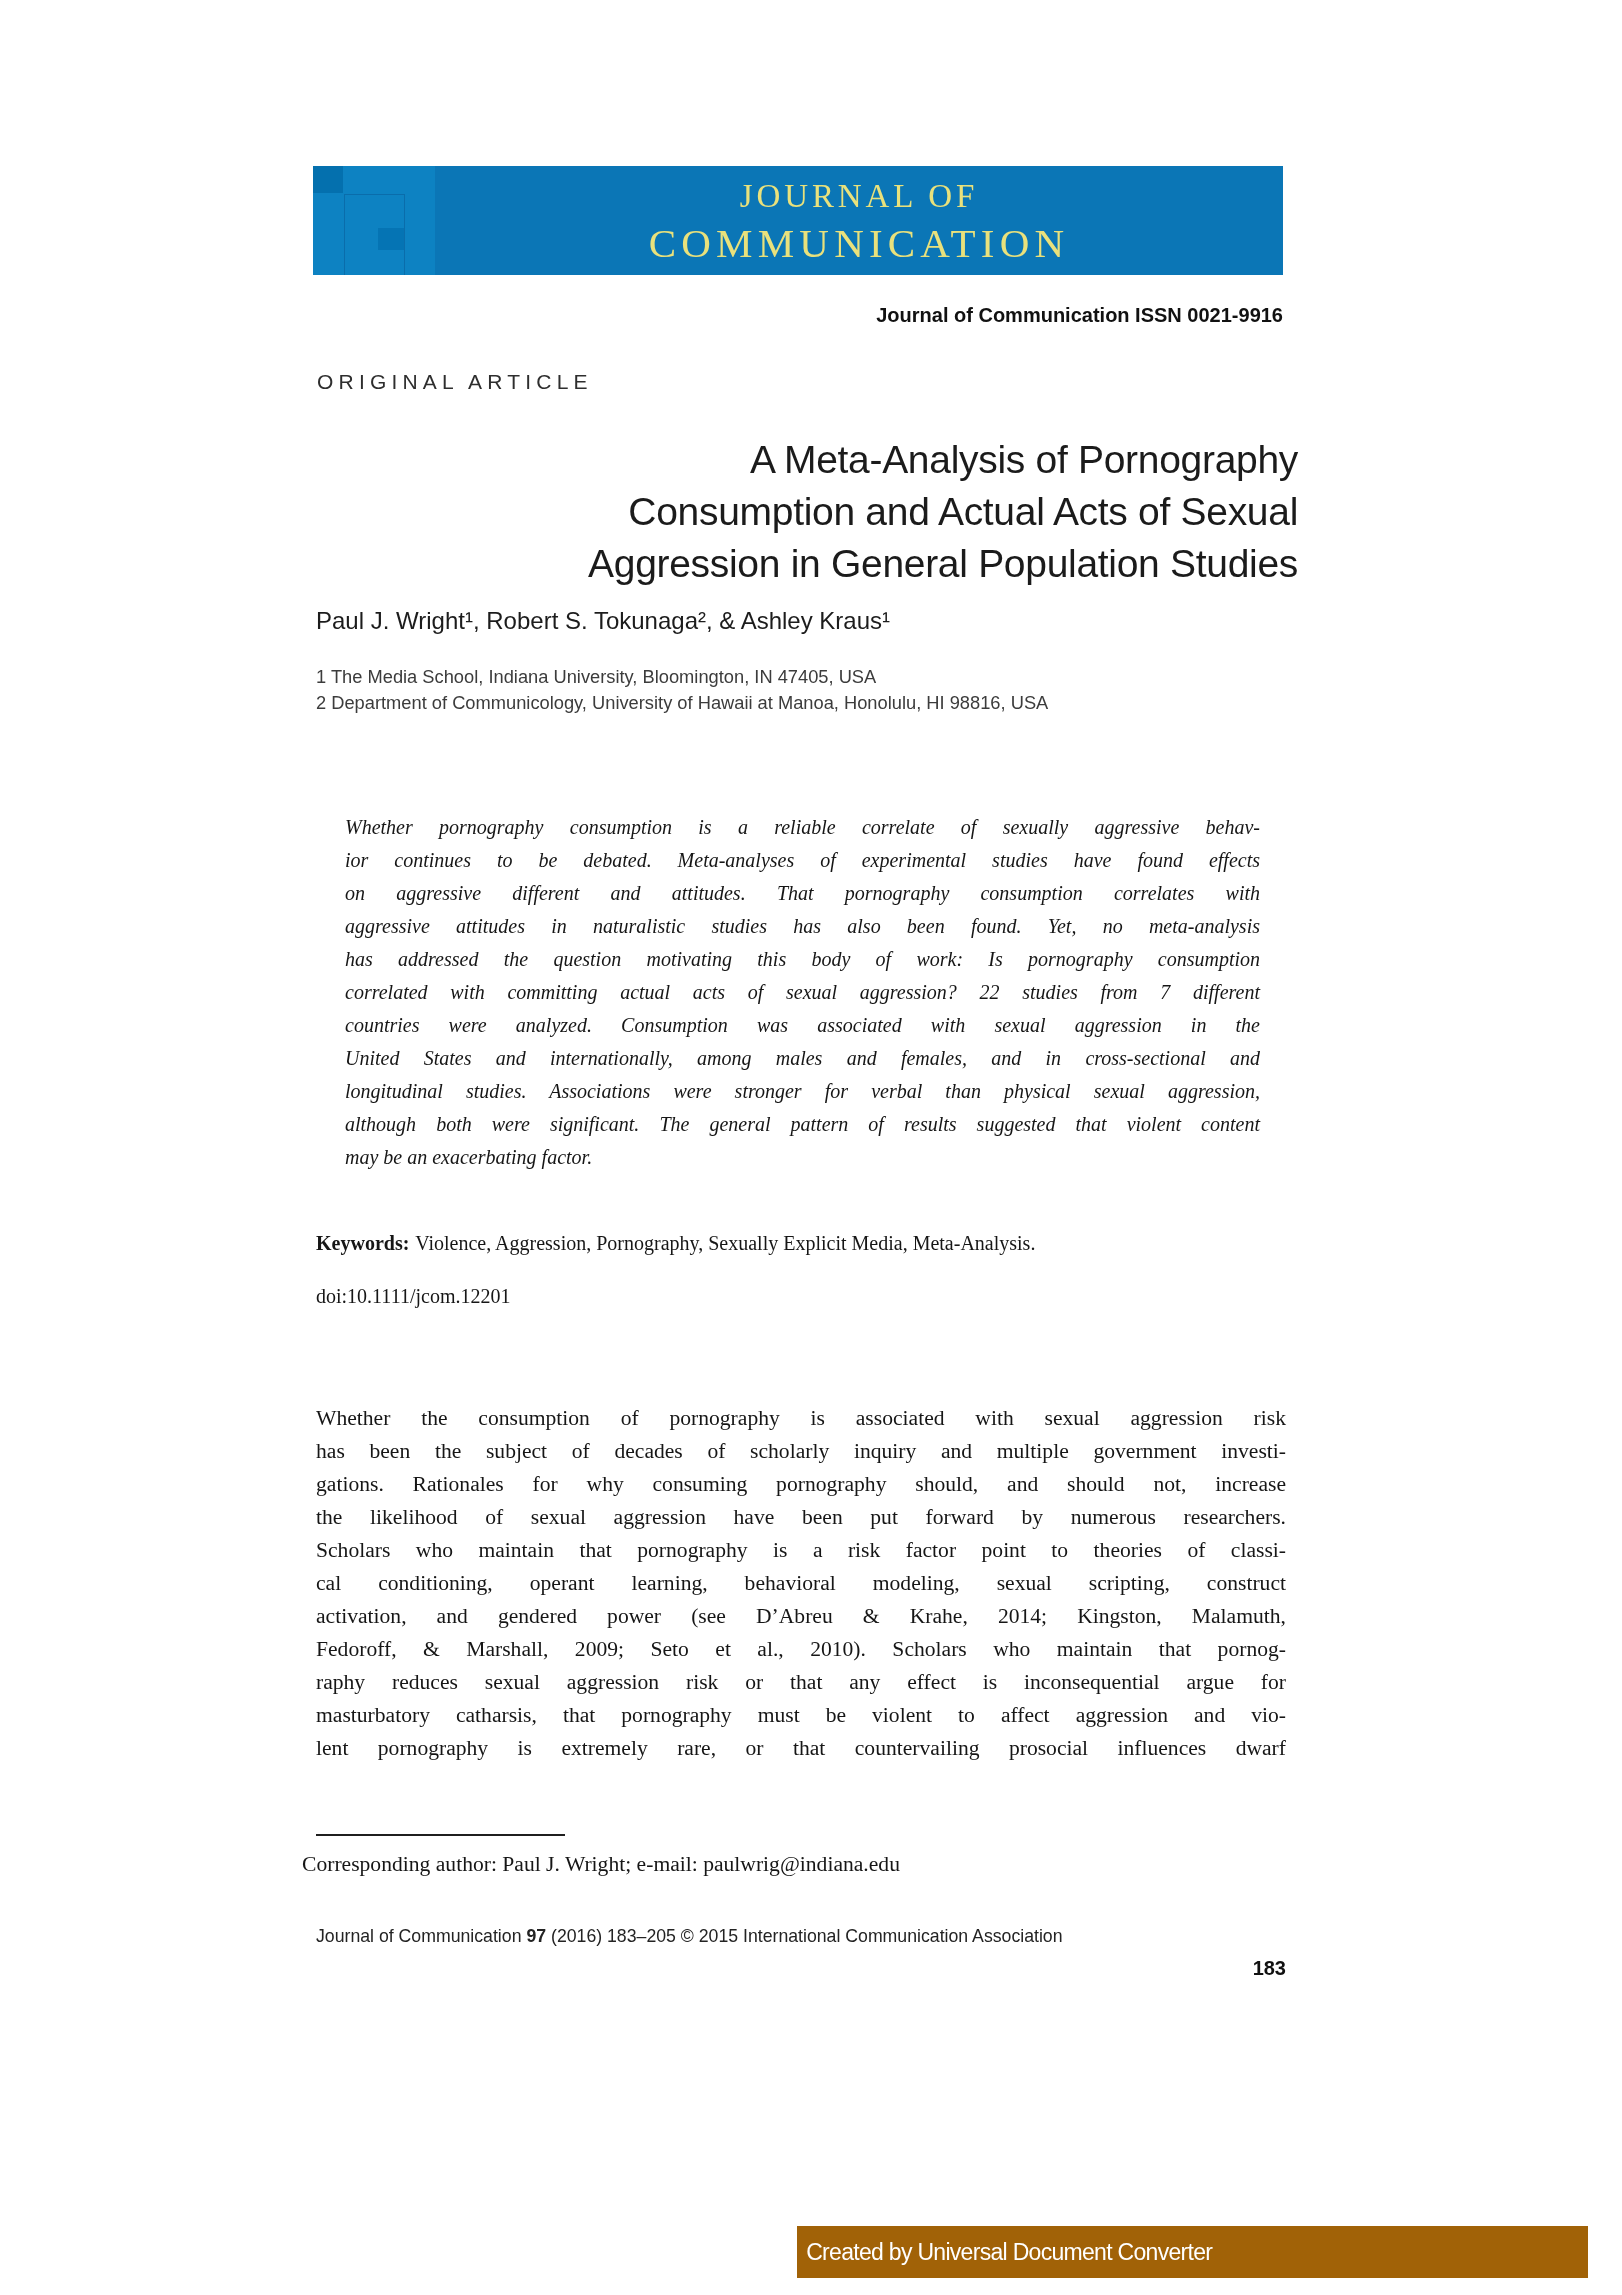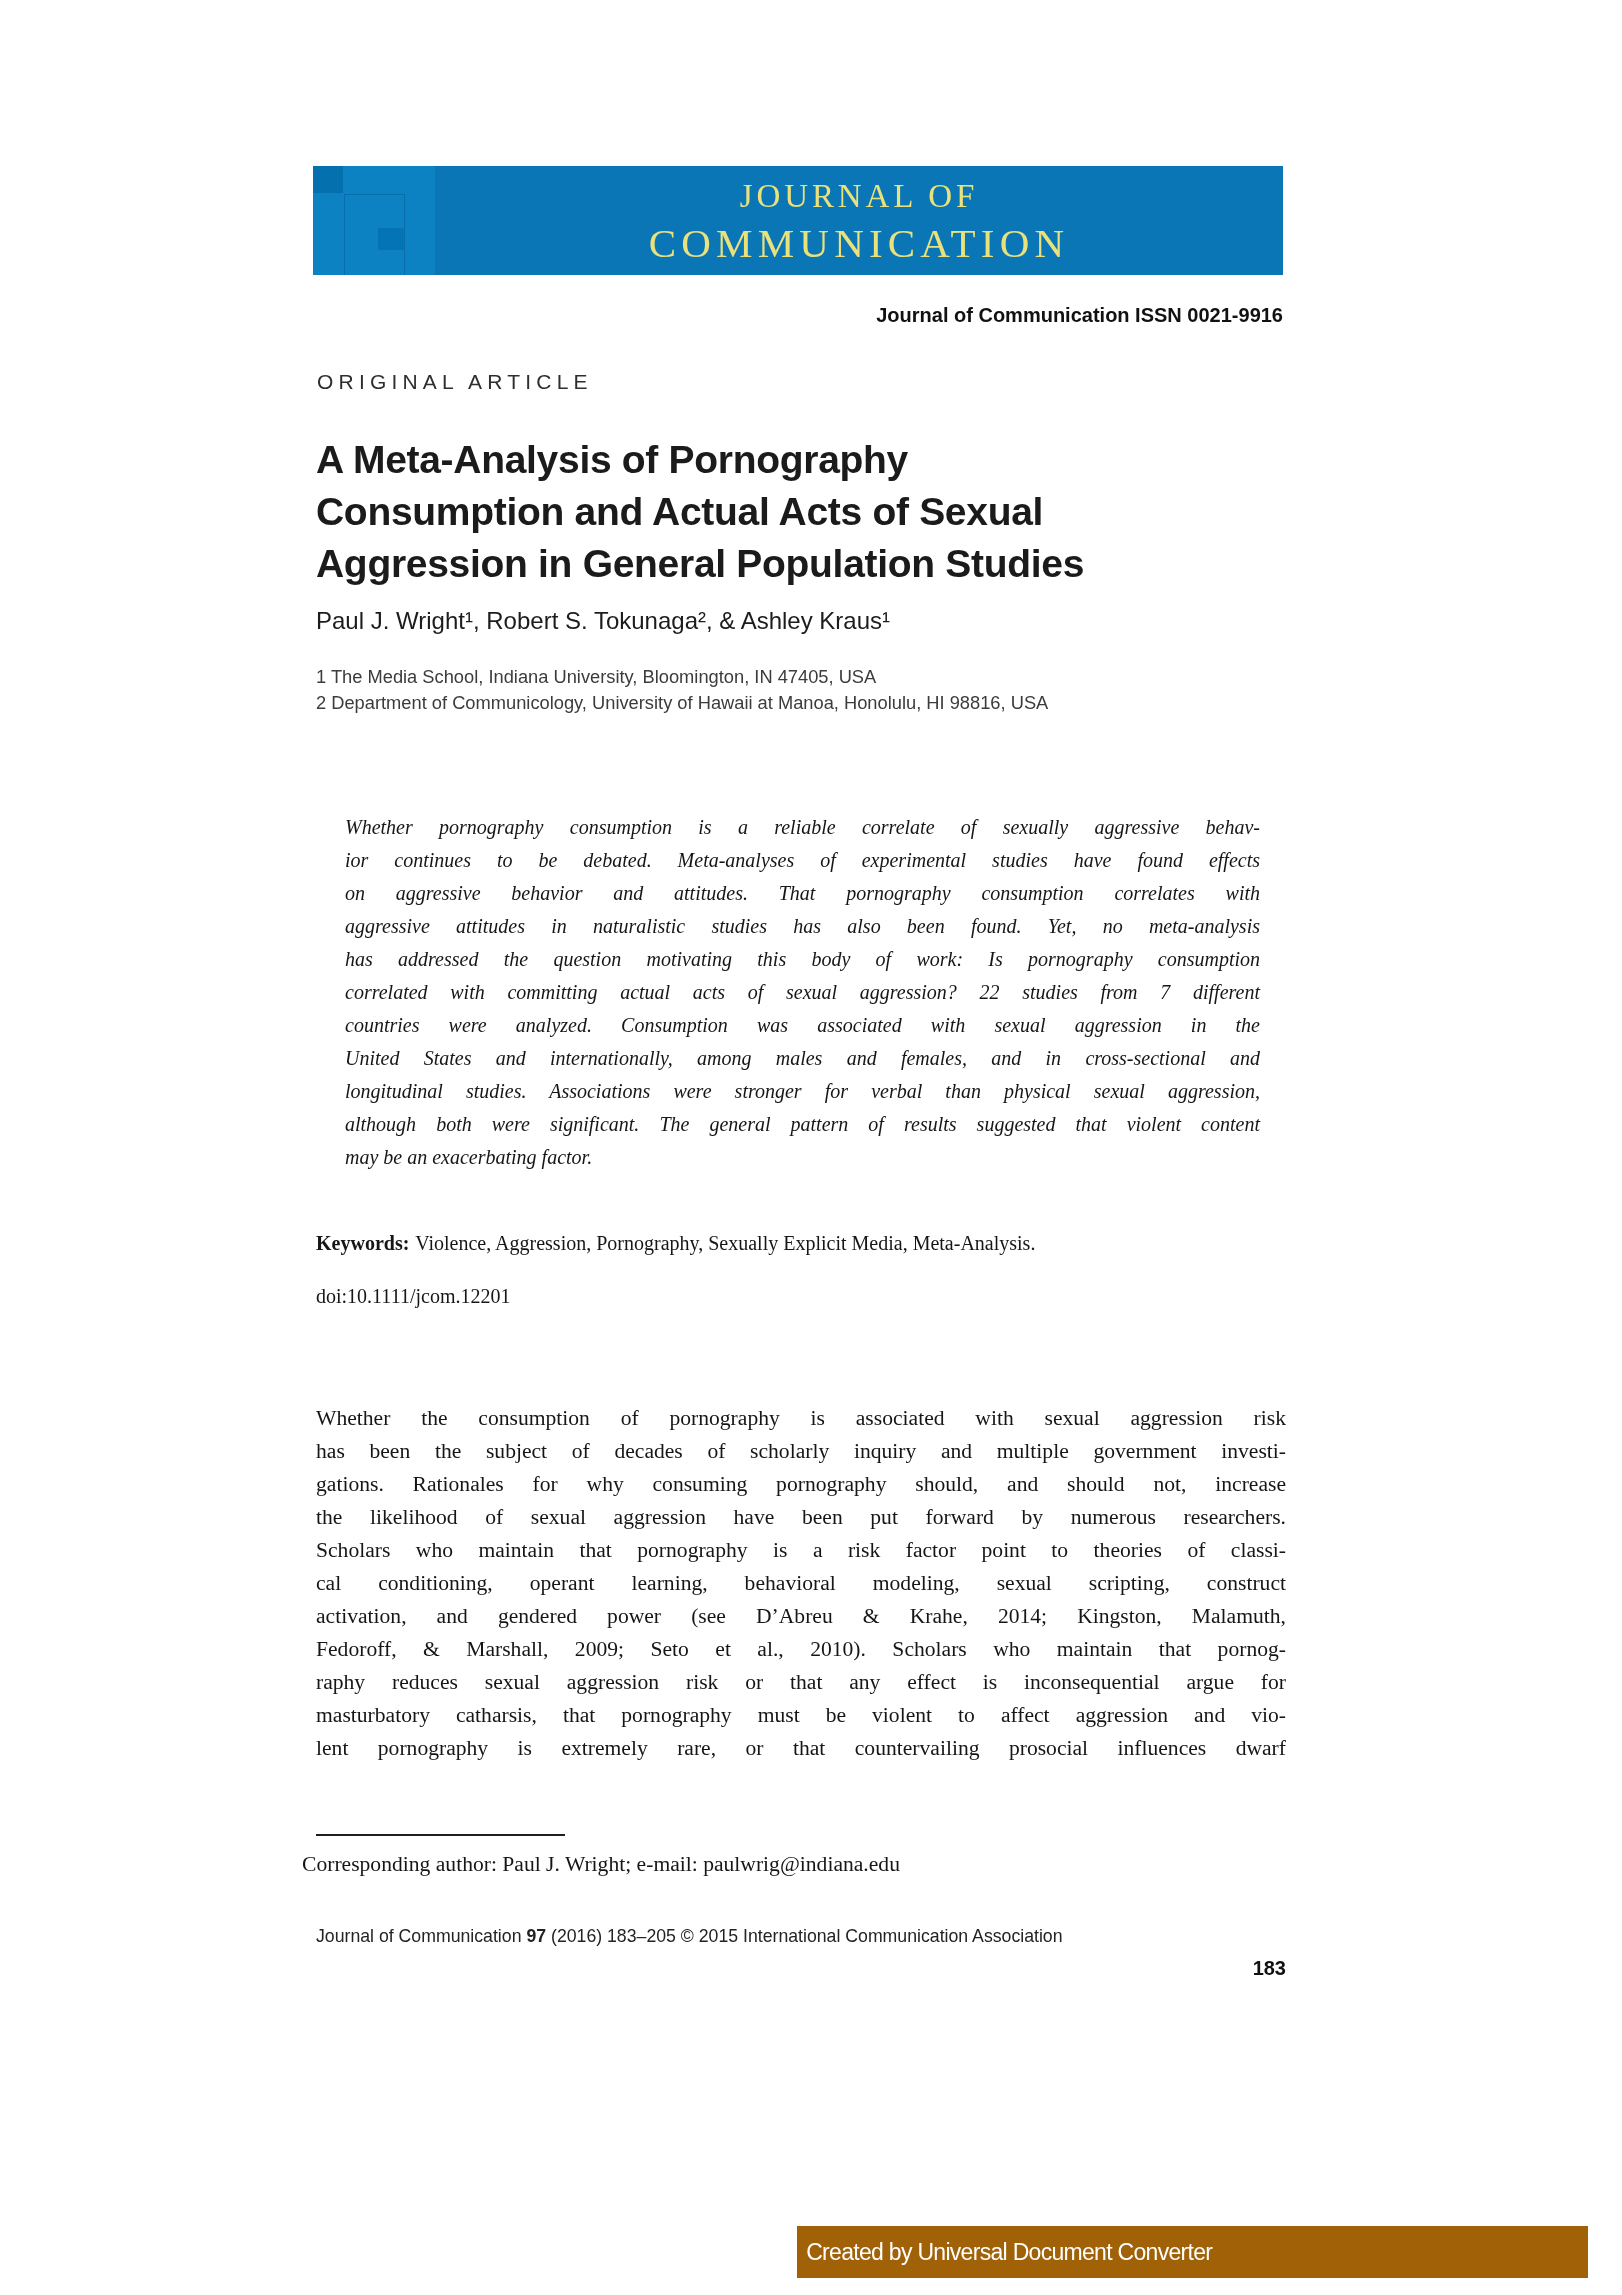--- a/index.html
+++ b/index.html
@@ -18,21 +18,21 @@
     position:absolute; left:122px; right:0; top:0; height:100%;
     display:flex; flex-direction:column; justify-content:center; align-items:center;
     font-family:"Liberation Serif", serif; padding-top:3.9px; box-sizing:border-box;
   }
   .banner-line1 { font-size:33px; letter-spacing:3.9px; }
   .banner-line2 { font-size:41px; letter-spacing:5.2px; margin-top:3.9px; }
 
   
   .issn { position:absolute; left:313px; top:304px; width:970px; text-align:right; font-weight:bold; font-size:20px; color:#111111; }
   .article-type { position:absolute; left:317px; top:370px; font-size:21px; letter-spacing:5.2px; color:#2e2e2e; }
-  .title { position:absolute; left:316px; top:434px; width:982px; font-size:39px; font-weight:bold; color:#1b1b1b; line-height:52px; letter-spacing:-0.3px; }
+  .title { position:absolute; left:316px; top:434px; width:982px; font-size:39px; font-weight:normal; color:#1b1b1b; line-height:52px; letter-spacing:-0.3px;text-align:right; }
   .authors { position:absolute; left:316px; top:607px; font-size:24px; color:#1c1c1c; }
   .affiliations { position:absolute; left:316px; top:664px; font-size:18.3px; line-height:26px; color:#3c3c3c; }
 
   
   .abstract { position:absolute; left:345px; top:811px; width:915px; font-family:"Liberation Serif", serif; font-style:italic; font-size:20px; line-height:33px; color:#161616; }
   .keywords { position:absolute; left:316px; top:1216px; width:970px; font-family:"Liberation Serif", serif; font-size:20px; color:#161616;margin-top:16px; }
   .kw-label { font-weight:bold; }
   .kw-text { margin-left:5.9px; }
   .doi { position:absolute; left:316px; top:1285px; font-family:"Liberation Serif", serif; font-size:20px; color:#161616; }
 
@@ -87,21 +87,21 @@
   <div class="authors">Paul J. Wright¹, Robert S. Tokunaga², &amp; Ashley Kraus¹</div>
 
   <div class="affiliations">
       <div class="line">1 The Media School, Indiana University, Bloomington, IN 47405, USA</div>
       <div class="line">2 Department of Communicology, University of Hawaii at Manoa, Honolulu, HI 98816, USA</div>
     </div>
 
   <div class="abstract">
       <div class="line line-justify">Whether pornography consumption is a reliable correlate of sexually aggressive behav-</div>
       <div class="line line-justify">ior continues to be debated. Meta-analyses of experimental studies have found effects</div>
-      <div class="line line-justify">on aggressive behavior and attitudes. That pornography consumption correlates with</div>
+      <div class="line line-justify">on aggressive different and attitudes. That pornography consumption correlates with</div>
       <div class="line line-justify">aggressive attitudes in naturalistic studies has also been found. Yet, no meta-analysis</div>
       <div class="line line-justify">has addressed the question motivating this body of work: Is pornography consumption</div>
       <div class="line line-justify">correlated with committing actual acts of sexual aggression? 22 studies from 7 different</div>
       <div class="line line-justify">countries were analyzed. Consumption was associated with sexual aggression in the</div>
       <div class="line line-justify">United States and internationally, among males and females, and in cross-sectional and</div>
       <div class="line line-justify">longitudinal studies. Associations were stronger for verbal than physical sexual aggression,</div>
       <div class="line line-justify">although both were significant. The general pattern of results suggested that violent content</div>
       <div class="line">may be an exacerbating factor.</div>
     </div>
 

